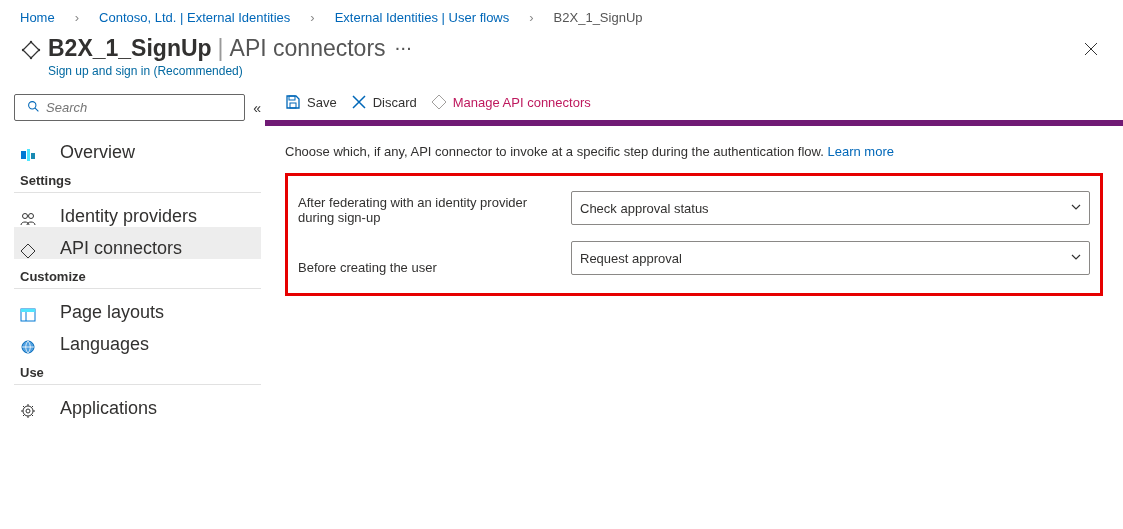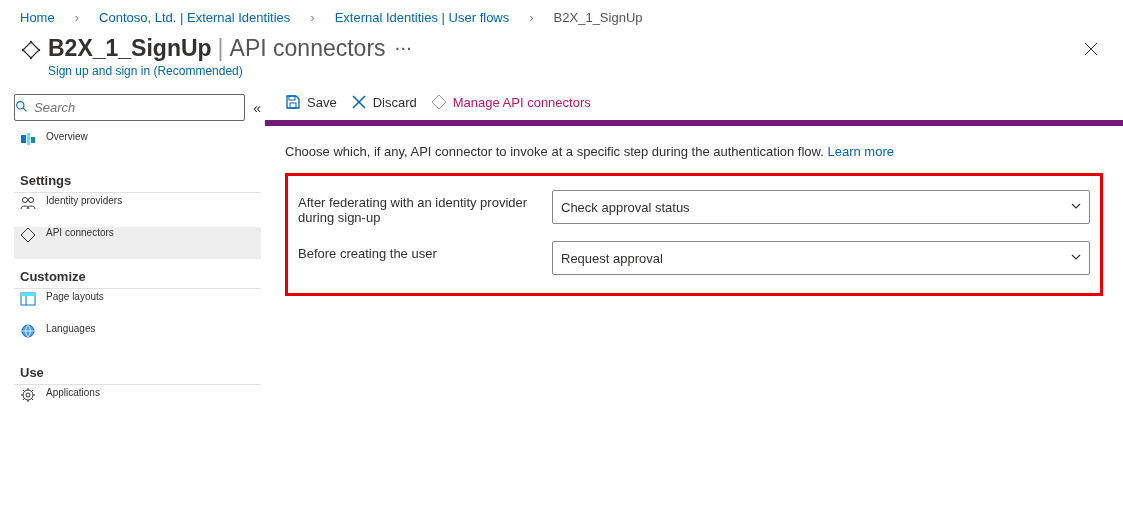--- a/index.html
+++ b/index.html
@@ -18,40 +18,40 @@
   .header h1 .divider { color: #999; font-weight: 300; margin: 0 6px; }
   .header h1 .subtitle { color: #555; font-weight: 400; }
   .header .dots { margin-left: 10px; color: #555; letter-spacing: 1px; font-size: 14px; }
   .header .subtitle-small { color: #0369a1; font-size: 12px; margin-top: 2px; }
   .close-btn { position: absolute; right: 20px; top: 10px; width: 20px; height: 20px; cursor: pointer; }
 
   .body { display: flex; }
 
   .sidebar { width: 265px; padding: 8px 4px 8px 14px; }
   .search-row { display: flex; align-items: center; gap: 8px; margin-bottom: 10px; }
-  .search-box { flex: 1; display: flex; align-items: center; border: 1px solid #666; border-radius: 2px; height: 27px; padding: 0 0; gap: 6px; }
+  .search-box { flex: 1; display: flex; align-items: center; border: 1px solid #666; border-radius: 2px; height: 27px; padding: 0 12px; gap: 6px; }
   .search-box input { border: none; outline: none; font-style: italic; color: #666; font-size: 13px; width: 100%; }
   .collapse-btn { color: #333; font-size: 14px; }
   .nav-heading { font-weight: 600; font-size: 13px; padding: 10px 6px 4px 6px; border-bottom: 1px solid #e1e1e1; margin-bottom: 2px; }
-  .nav-item { display: flex; align-items: flex-start; gap: 10px; height: 32px; padding: 0 6px; font-size: 10px; cursor: pointer; }
+  .nav-item { display: flex; align-items: flex-end; gap: 24px; height: 32px; padding: 0 6px; font-size: 18px; cursor: pointer; }
   .nav-item.active { background: #ededed; }
   .nav-icon { width: 16px; height: 16px; display: flex; align-items: center; justify-content: center; flex: 0 0 16px; }
 
   .main { flex: 1; }
   .toolbar { display: flex; align-items: flex-start; gap: 14px; padding: 8px 20px 10px 20px; border-bottom: 6px solid #701a75; }
   .tool-btn { display: flex; align-items: center; gap: 6px; font-size: 13px; cursor: pointer; }
   .tool-btn.disabled { color: #be185d; cursor: default; }
   .tool-btn .ticon { width: 16px; height: 16px; display: flex; align-items: center; justify-content: center; }
 
   .main-content { padding: 18px 20px; }
   .info-text { font-size: 13px; color: #323130; margin-bottom: 14px; }
   .info-text a { color: #0067b8; text-decoration: none; }
 
   .highlight-box { border: 3px solid #e60000; padding: 6px 10px 10px 10px; }
-  .form-row { display: flex; align-items: flex-start; padding: 8px 0; gap: 4px; }
+  .form-row { display: flex; align-items: flex-end; padding: 8px 0; gap: 23px; }
   .form-row .label { width: 250px; font-size: 13px; padding-top: 5px; }
   .select-box { flex: 1; border: 1px solid #8a8886; border-radius: 2px; height: 26px; display: flex; align-items: center; justify-content: space-between; padding: 16px 8px; font-size: 13px; cursor: pointer; }
   .select-box .chev { font-size: 12px; color: #333; }
 </style>
 </head>
 <body>
 
 <div class="breadcrumb">
   <a href="#">Home</a>
   <span class="sep">›</span>

